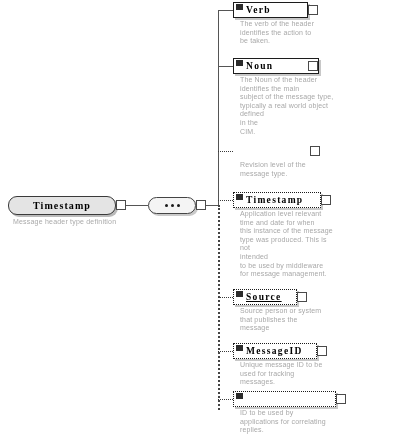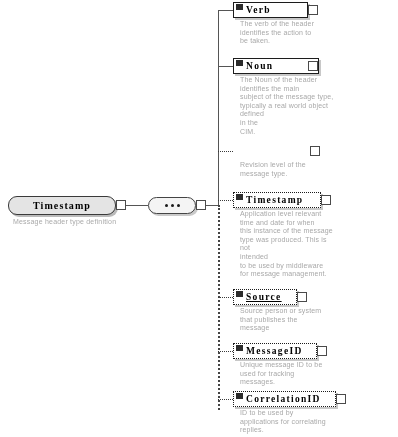--- a/index.html
+++ b/index.html
@@ -247,20 +247,19 @@
     <span class="el-label">MessageID</span>
   </div>
   <div class="stub" style="left:317px; top:346px;"></div>
   <div class="annotation" style="left:240px; top:361px; width:155px;">Unique message ID to be
 used for tracking
 messages.</div>
 
   <div class="hline dotted" style="left:218px; top:399px; width:15px;"></div>
   <div class="element optional" style="left:233px; top:391px; width:103px;">
     <span class="el-icon"></span>
-    <span class="el-label">CorrelationID</span>
   </div>
   <div class="stub" style="left:336px; top:394px;"></div>
   <div class="annotation" style="left:240px; top:409px; width:155px;">ID to be used by
 applications for correlating
 replies.</div>
 
 </div>
 
 </body></html>

